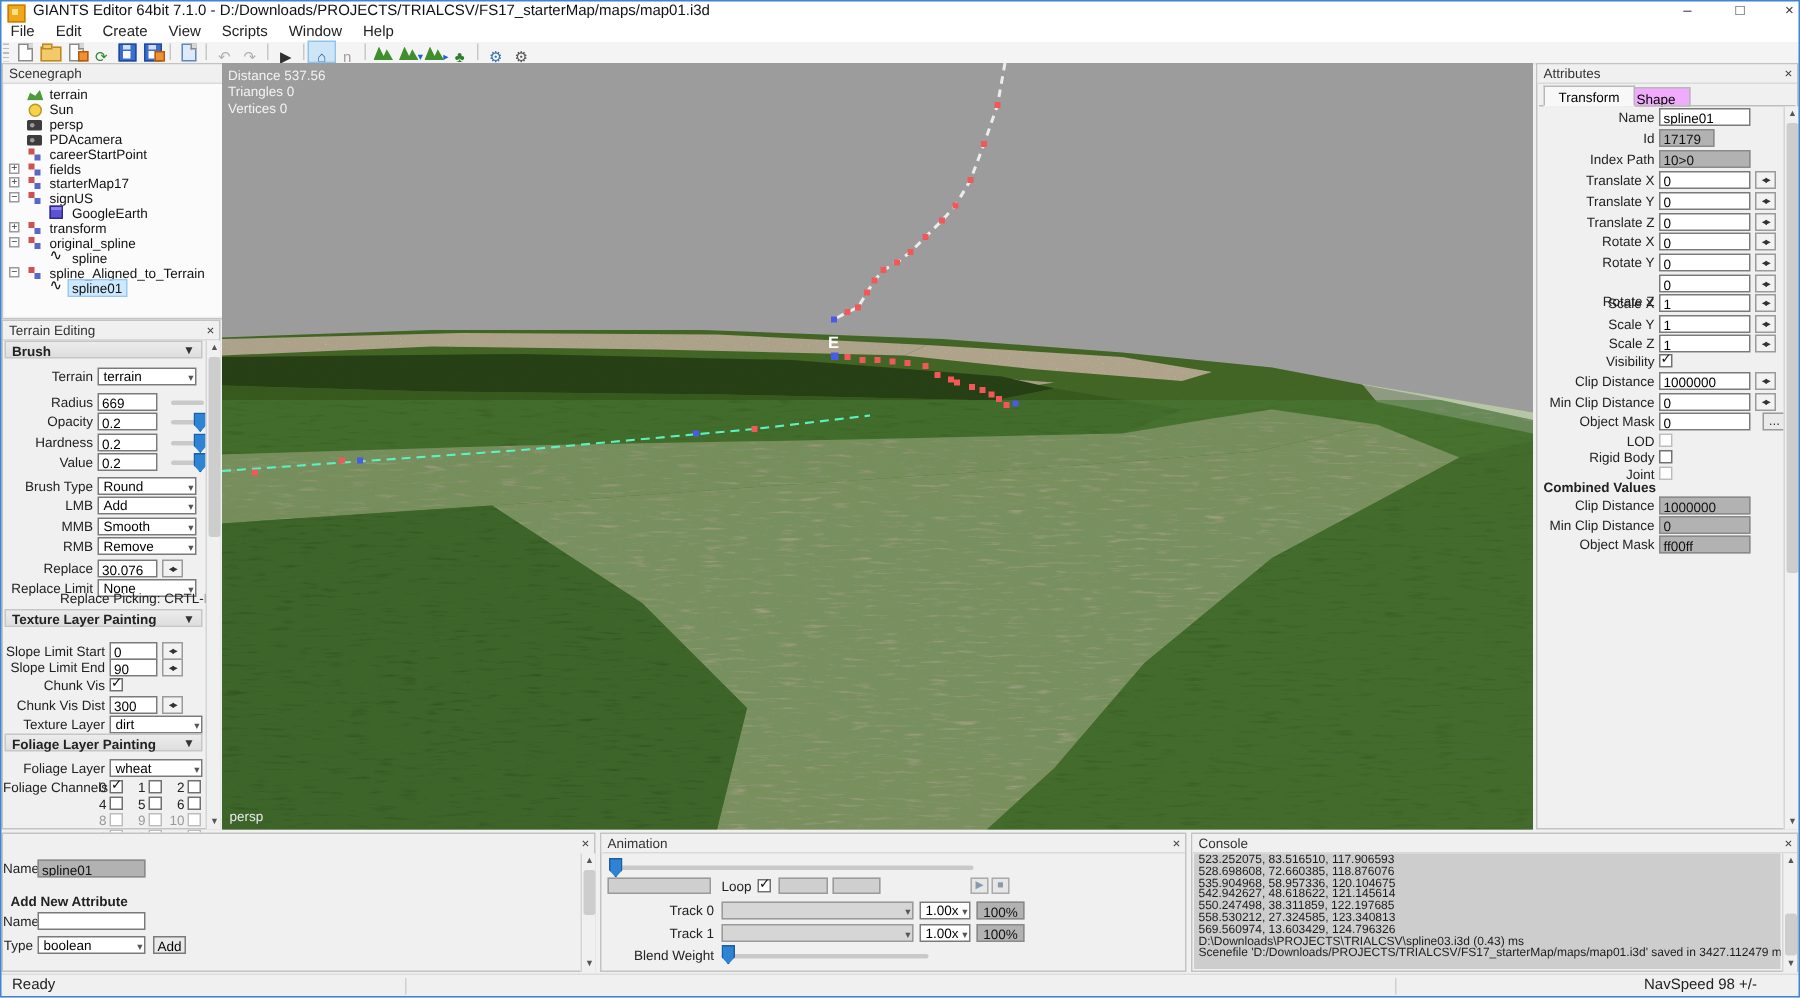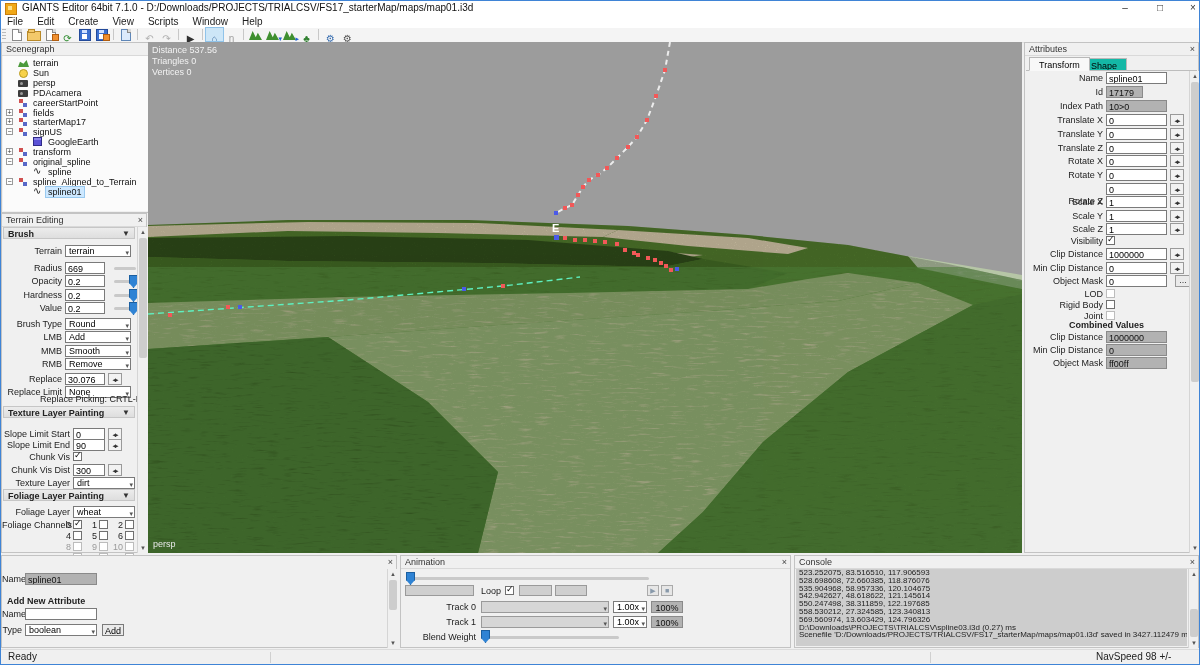--- a/index.html
+++ b/index.html
@@ -385,21 +385,21 @@
     </svg>
   <div class="vp-overlay" id="vp-overlay"><div>Distance 537.56</div><div>Triangles 0</div><div>Vertices 0</div></div>
   <div class="vp-cam">persp</div>
 </div>
 
 <div class="panel" style="left:1024px;top:42px;width:175px;height:511px;">
   <div class="ptitle">Attributes</div>
   <div class="pclose">×</div>
   <div id="attr-tabs">
       <div style="position: absolute; top: 14px; height: 14px; padding: 0px 9px; font-size: 9px; line-height: 14px; left: 4px; border-width: 1px; border-style: solid; border-color: rgb(184, 184, 184) rgb(184, 184, 184) rgb(248, 248, 248); border-image: initial; box-sizing: border-box; background: rgb(248, 248, 248); z-index: 2;">Transform</div>
-      <div style="position: absolute; padding: 0px 9px; font-size: 9px; line-height: 14px; left: 56px; border: 1px solid rgb(184, 184, 184); box-sizing: border-box; background: #14b8a6; height: 13px; top: 15px;">Shape</div>
+      <div style="position: absolute; padding: 0px 9px; font-size: 9px; line-height: 14px; left: 56px; border: 1px solid rgb(184, 184, 184); box-sizing: border-box; background: #f0abfc; height: 13px; top: 15px;">Shape</div>
     </div>
   <div style="position:absolute;left:1px;top:27px;right:1px;height:1px;background:#bdbdbd;"></div>
   <div id="attr-rows">
       <div class="rowlab" style="left: 0px; top: 29px; width: 78px;">Name</div>
       <div class="inp" style="left: 81px; top: 29px; width: 61px;">spline01</div>
       <div class="rowlab" style="left: 0px; top: 43px; width: 78px;">Id</div>
       <div class="inp ro" style="left: 81px; top: 43px; width: 37px;">17179</div>
       <div class="rowlab" style="left: 0px; top: 57px; width: 78px;">Index Path</div>
       <div class="inp ro" style="left: 81px; top: 57px; width: 61px;">10&gt;0</div>
       <div class="rowlab" style="left: 0px; top: 71px; width: 78px;">Translate X</div>
@@ -439,21 +439,21 @@
       <div class="spin" style="left: 145px; top: 219px;">◂▸</div>
       <div class="rowlab" style="left: 0px; top: 232px; width: 78px;">Object Mask</div>
       <div class="inp" style="left: 81px; top: 232px; width: 61px;">0</div>
       <div class="dots" style="left: 150px; top: 232px;">...</div>
       <div class="rowlab" style="left: 0px; top: 245px; width: 78px;">LOD</div>
       <div class="cb disabled" style="left: 81px; top: 246px;"></div>
       <div class="rowlab" style="left: 0px; top: 256px; width: 78px;">Rigid Body</div>
       <div class="cb" style="left: 81px; top: 257px;"></div>
       <div class="rowlab" style="left: 0px; top: 267px; width: 78px;">Joint</div>
       <div class="cb disabled" style="left: 81px; top: 268px;"></div>
-      <div class="heading" style="left: 4px; top: 277px; margin-left: 40px;">Combined Values</div>
+      <div class="heading" style="left: 4px; top: 277px;">Combined Values</div>
       <div class="rowlab" style="left: 0px; top: 288px; width: 78px;">Clip Distance</div>
       <div class="inp ro" style="left: 81px; top: 288px; width: 61px;">1000000</div>
       <div class="rowlab" style="left: 0px; top: 301px; width: 78px;">Min Clip Distance</div>
       <div class="inp ro" style="left: 81px; top: 301px; width: 61px;">0</div>
       <div class="rowlab" style="left: 0px; top: 314px; width: 78px;">Object Mask</div>
       <div class="inp ro" style="left: 81px; top: 314px; width: 61px;">ff00ff</div>
     </div>
   <div class="vsb" style="left:164px;top:28px;height:482px;">
     <div class="arr" style="top:0">▲</div>
     <div class="arr" style="bottom:0">▼</div>
@@ -515,21 +515,21 @@
   <div class="ptitle">Console</div>
   <div class="pclose">×</div>
   <div class="con-body" id="console-body">
       <div class="con-line">523.252075, 83.516510, 117.906593</div>
       <div class="con-line">528.698608, 72.660385, 118.876076</div>
       <div class="con-line">535.904968, 58.957336, 120.104675</div>
       <div class="con-line">542.942627, 48.618622, 121.145614</div>
       <div class="con-line">550.247498, 38.311859, 122.197685</div>
       <div class="con-line">558.530212, 27.324585, 123.340813</div>
       <div class="con-line">569.560974, 13.603429, 124.796326</div>
-      <div class="con-line">D:\Downloads\PROJECTS\TRIALCSV\spline03.i3d (0.27) ms</div>
+      <div class="con-line">D:\Downloads\PROJECTS\TRIALCSV\spline03.i3d (0.43) ms</div>
       <div class="con-line">Scenefile 'D:/Downloads/PROJECTS/TRIALCSV/FS17_starterMap/maps/map01.i3d' saved in 3427.112479 ms.</div>
     </div>
   <div class="vsb" style="left:393px;top:13px;height:79px;">
     <div class="arr" style="top:0">▲</div>
     <div class="arr" style="bottom:0">▼</div>
     <div class="thumb" style="top:40px;height:28px;"></div>
   </div>
 </div>
 
 <div class="statusbar">

